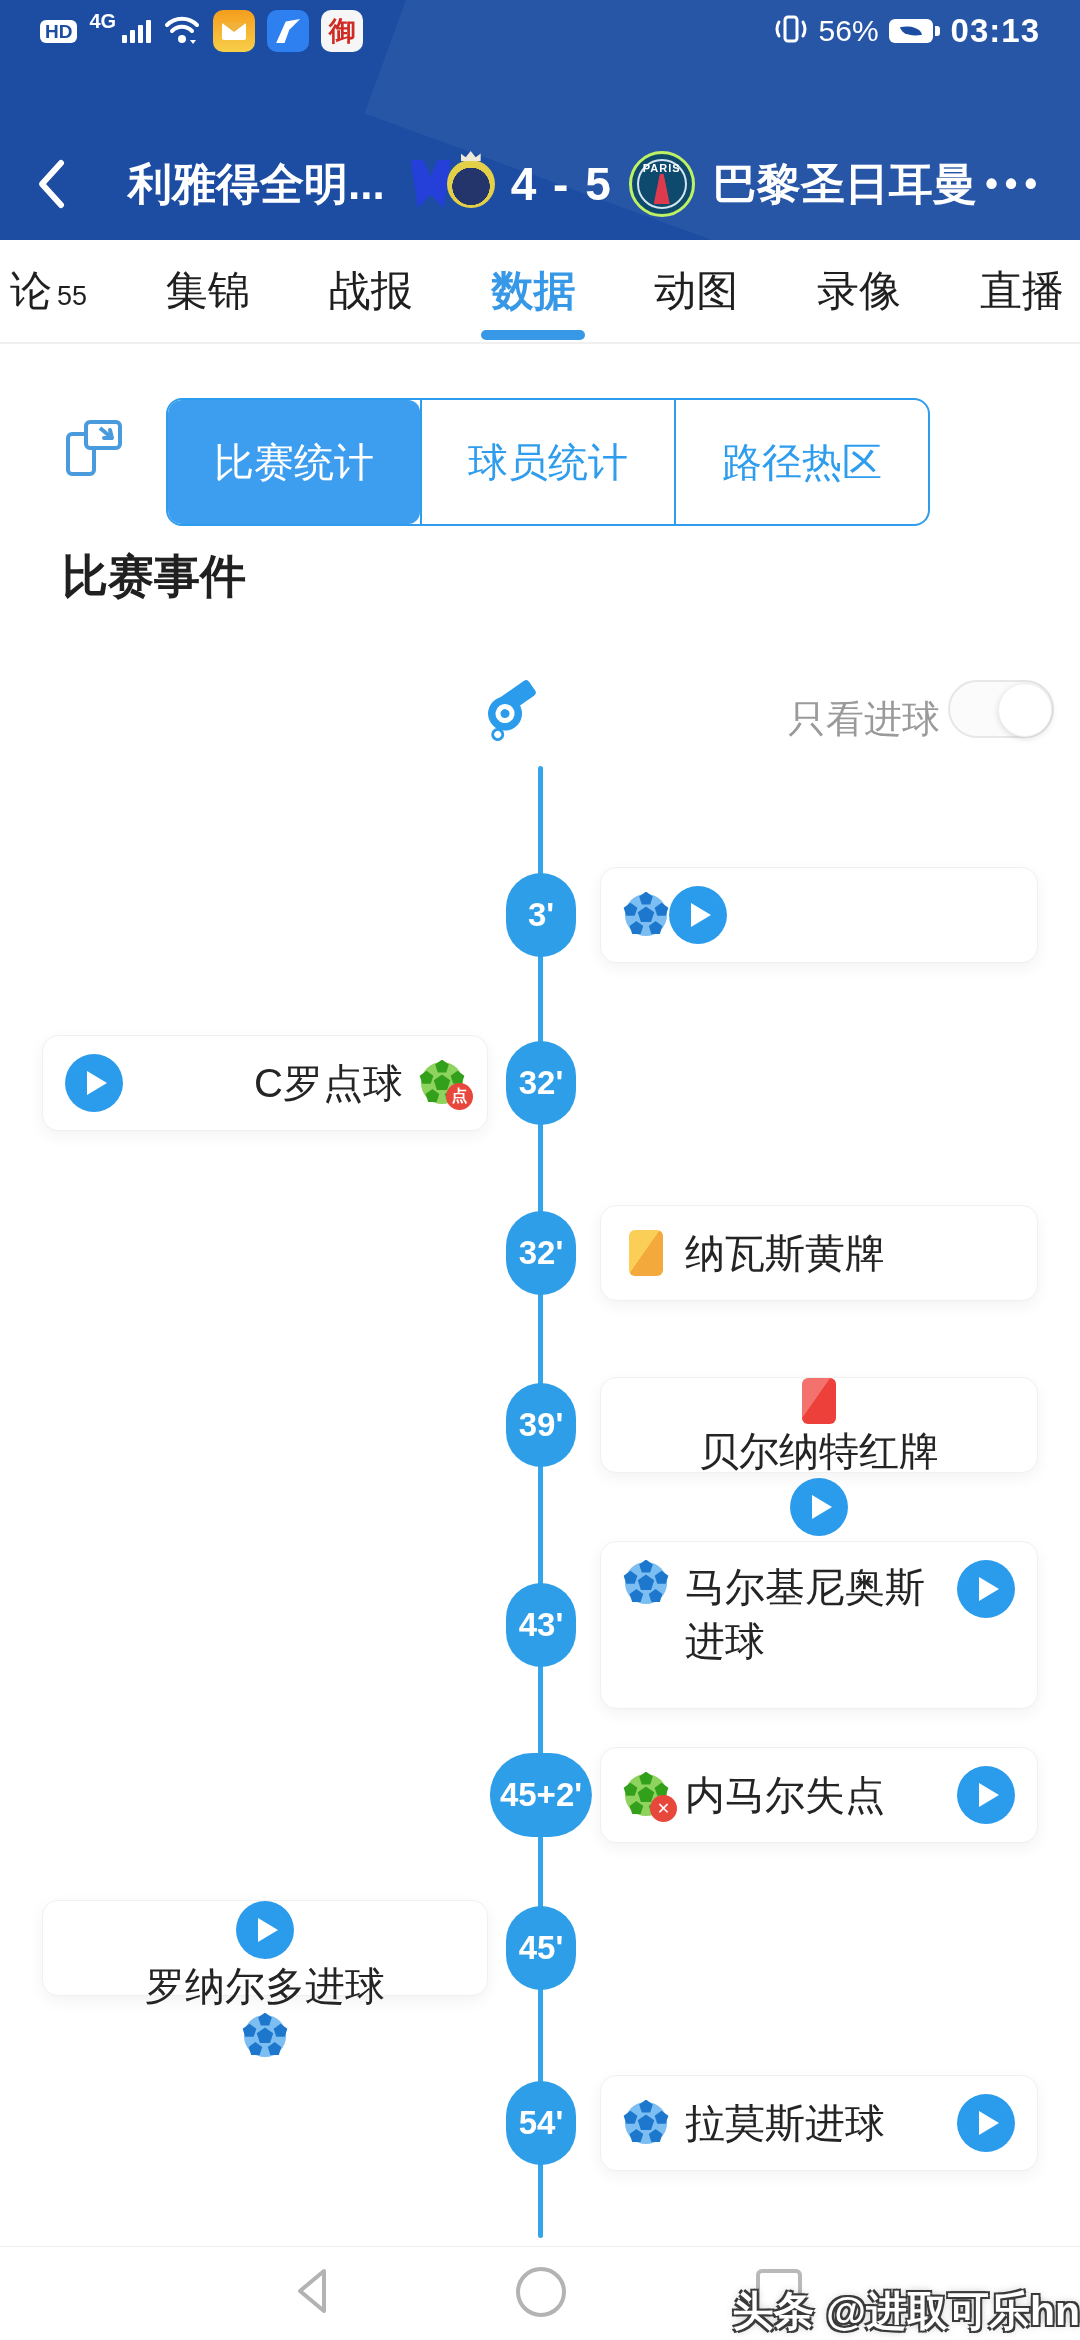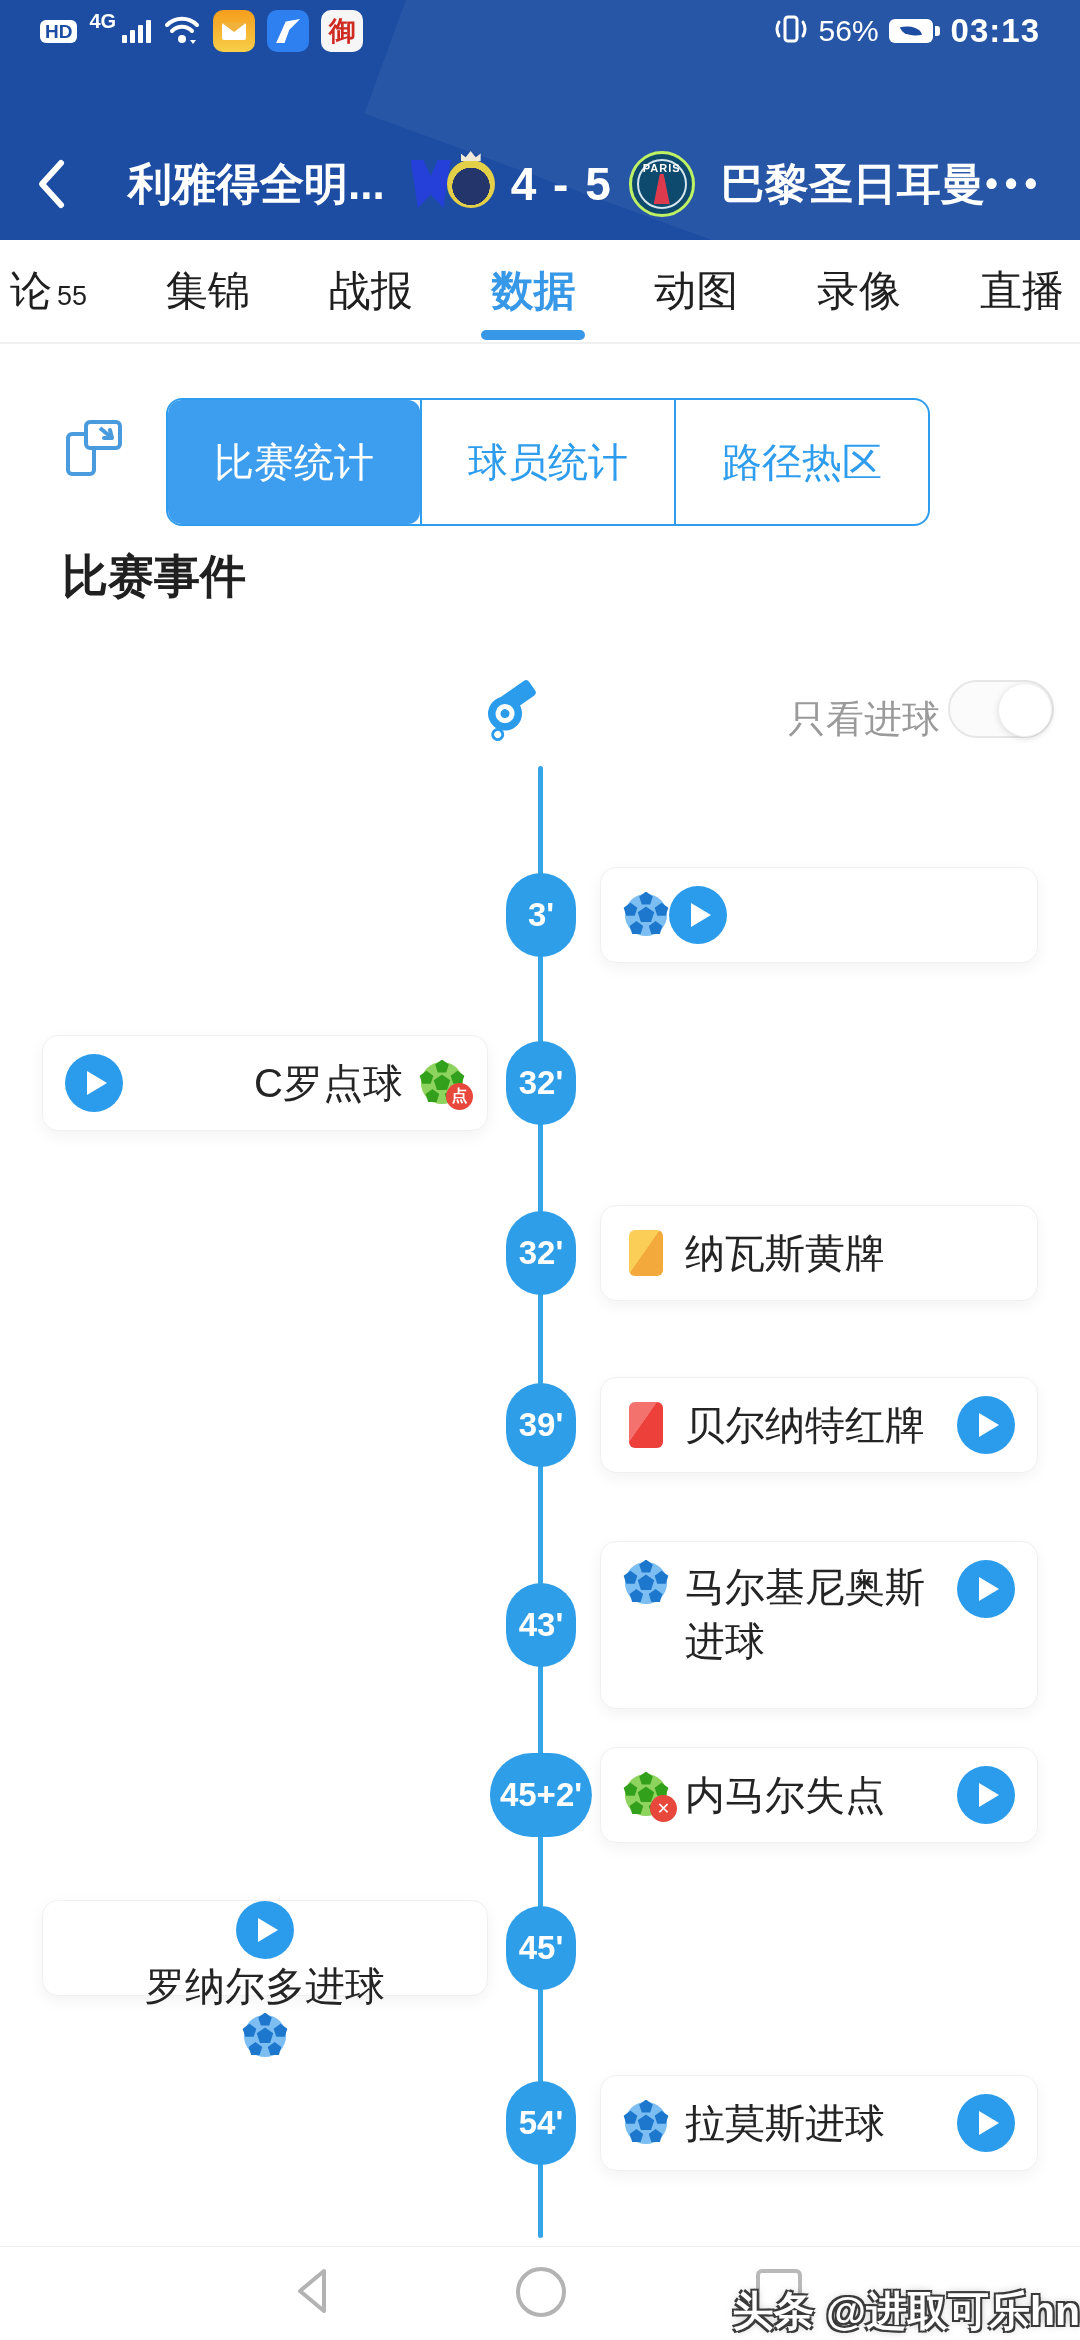--- a/index.html
+++ b/index.html
@@ -46,21 +46,21 @@
     background:radial-gradient(circle at 50% 55%,#24356b 0 52%,#e3cf48 53% 100%);}
   .logo-nassr .crown{position:absolute;top:-9px;left:50%;transform:translateX(-50%);width:20px;height:10px;
     background:#efe9d8;clip-path:polygon(0 100%,0 25%,25% 62%,50% 0,75% 62%,100% 25%,100% 100%);}
   .h-score{font-size:46px;font-weight:bold;margin:0 16px;white-space:nowrap;letter-spacing:2px;}
   .logo-psg{width:66px;height:66px;border-radius:50%;background:#0d4a6e;flex:none;position:relative;
     display:flex;flex-direction:column;align-items:center;justify-content:flex-start;box-sizing:border-box;
     border:3px solid #bef264;}
   .logo-psg::before{content:'';position:absolute;inset:5px;border:2px solid #d6e6ee;border-radius:50%;}
   .psg-word{font-size:11px;font-weight:bold;color:#fff;margin-top:8px;letter-spacing:1px;z-index:1;}
   .tower{width:16px;height:30px;background:#dd3a4e;z-index:1;clip-path:polygon(38% 0,62% 0,100% 100%,0 100%);}
-  .h-away{font-size:44px;font-weight:bold;margin-left:26px;white-space:nowrap;}
+  .h-away{font-size:44px;font-weight:bold;margin-left:18px;white-space:nowrap;}
   .h-more{margin-left:auto;font-size:36px;letter-spacing:7px;font-weight:bold;}
   
   .tab-bar{position:absolute;top:240px;left:0;width:1080px;height:104px;background:#fff;display:flex;
     align-items:stretch;justify-content:space-between;padding:0 10px 0 4px;box-sizing:border-box;
     border-bottom:2px solid #f0f0f0;overflow:hidden;}
   .tab{position:relative;display:flex;align-items:center;font-size:42px;color:#1f1f1f;padding:0 6px;}
   .tab.active{color:#3898e8;font-weight:bold;}
   .tab-badge{font-size:27px;margin-left:5px;position:relative;top:5px;}
   .tab-underline{position:absolute;bottom:2px;left:50%;transform:translateX(-50%);width:104px;height:10px;
     border-radius:5px;background:#3898e8;}
@@ -270,21 +270,21 @@
         </svg><span class="mini-badge">点</span></span>
     </div>
     <div class="minute-badge" style="top: 1211px;">32'</div>
     <div class="evt-card" style="top: 1205px; height: 96px; left: 600px; width: 438px;">
       <span class="evt-icon" style="display: flex; align-items: center; justify-content: center;">
         <span class="card-rect yellow"></span>
       </span>
       <span class="evt-text">纳瓦斯黄牌</span>
     </div>
     <div class="minute-badge" style="top: 1383px;">39'</div>
-    <div class="evt-card" style="top: 1377px; height: 96px; left: 600px; width: 438px;">
+    <div class="evt-card" style="top: 1377px; height: 96px; left: 600px; width: 438px; flex-direction: column;">
       <span class="evt-icon" style="display: flex; align-items: center; justify-content: center;">
         <span class="card-rect red"></span>
       </span>
       <span class="evt-text">贝尔纳特红牌</span>
       <span class="play-btn">
         <span class="play-tri"></span>
       </span>
     </div>
     <div class="minute-badge" style="top: 1583px;">43'</div>
     <div class="evt-card tall" style="top: 1541px; height: 168px; left: 600px; width: 438px;">

